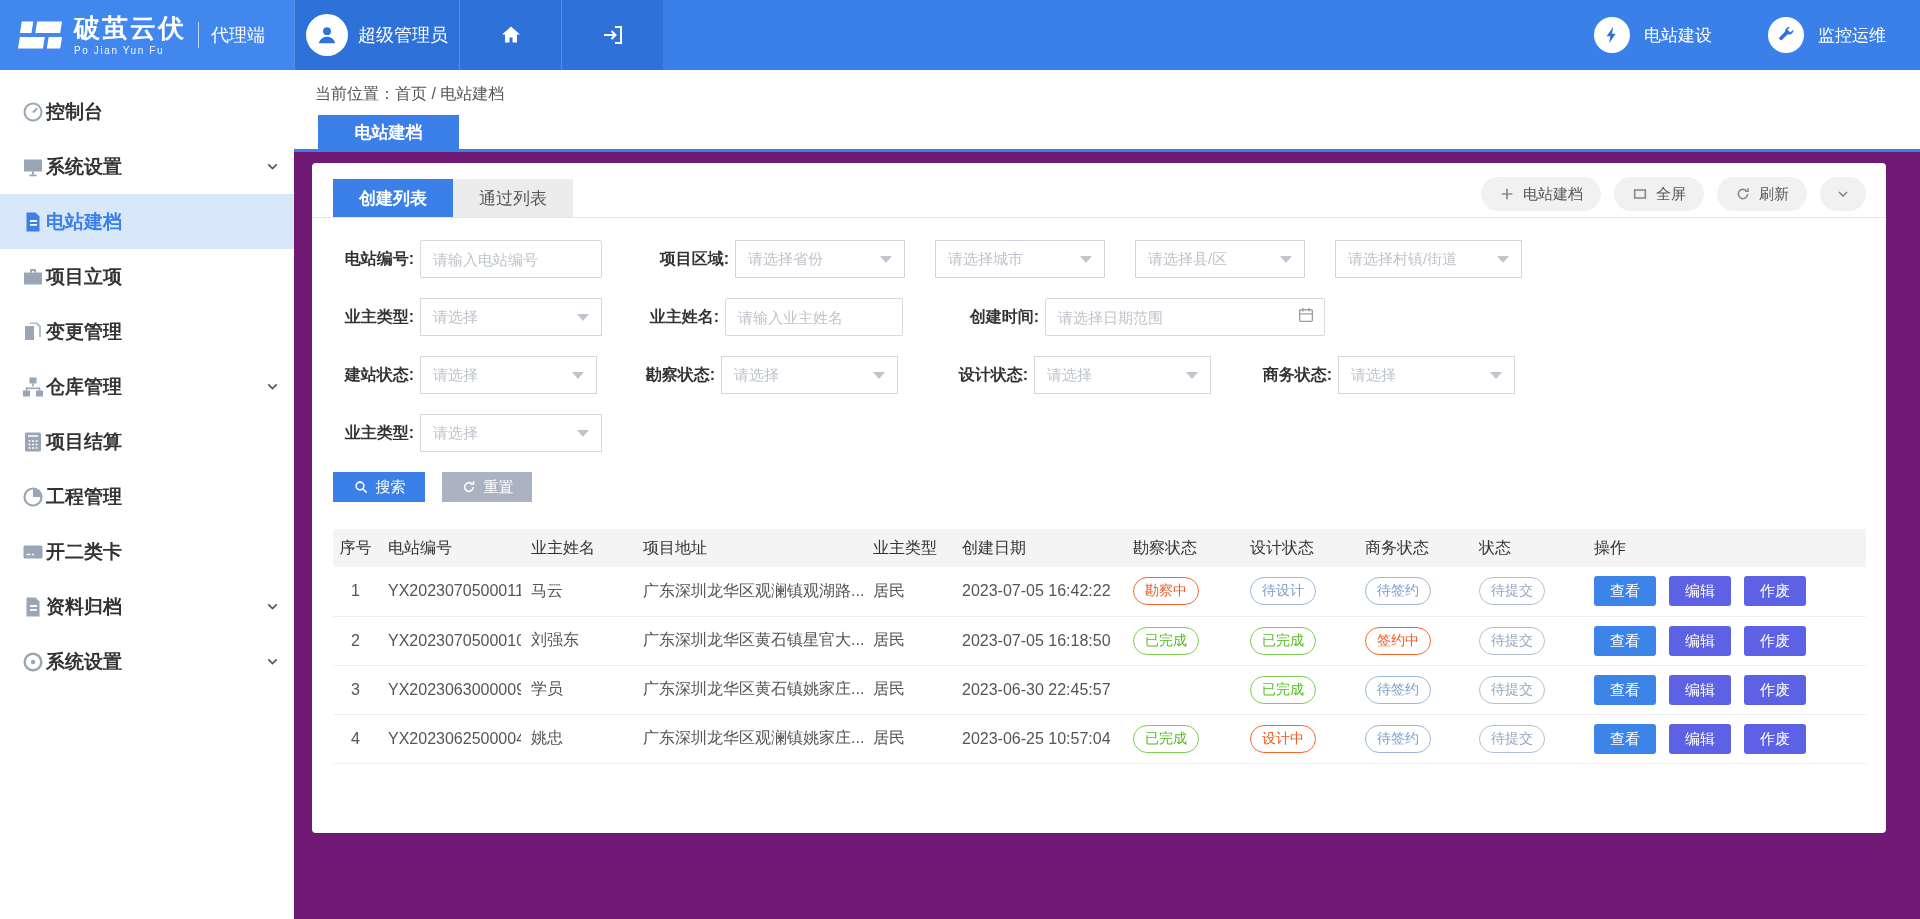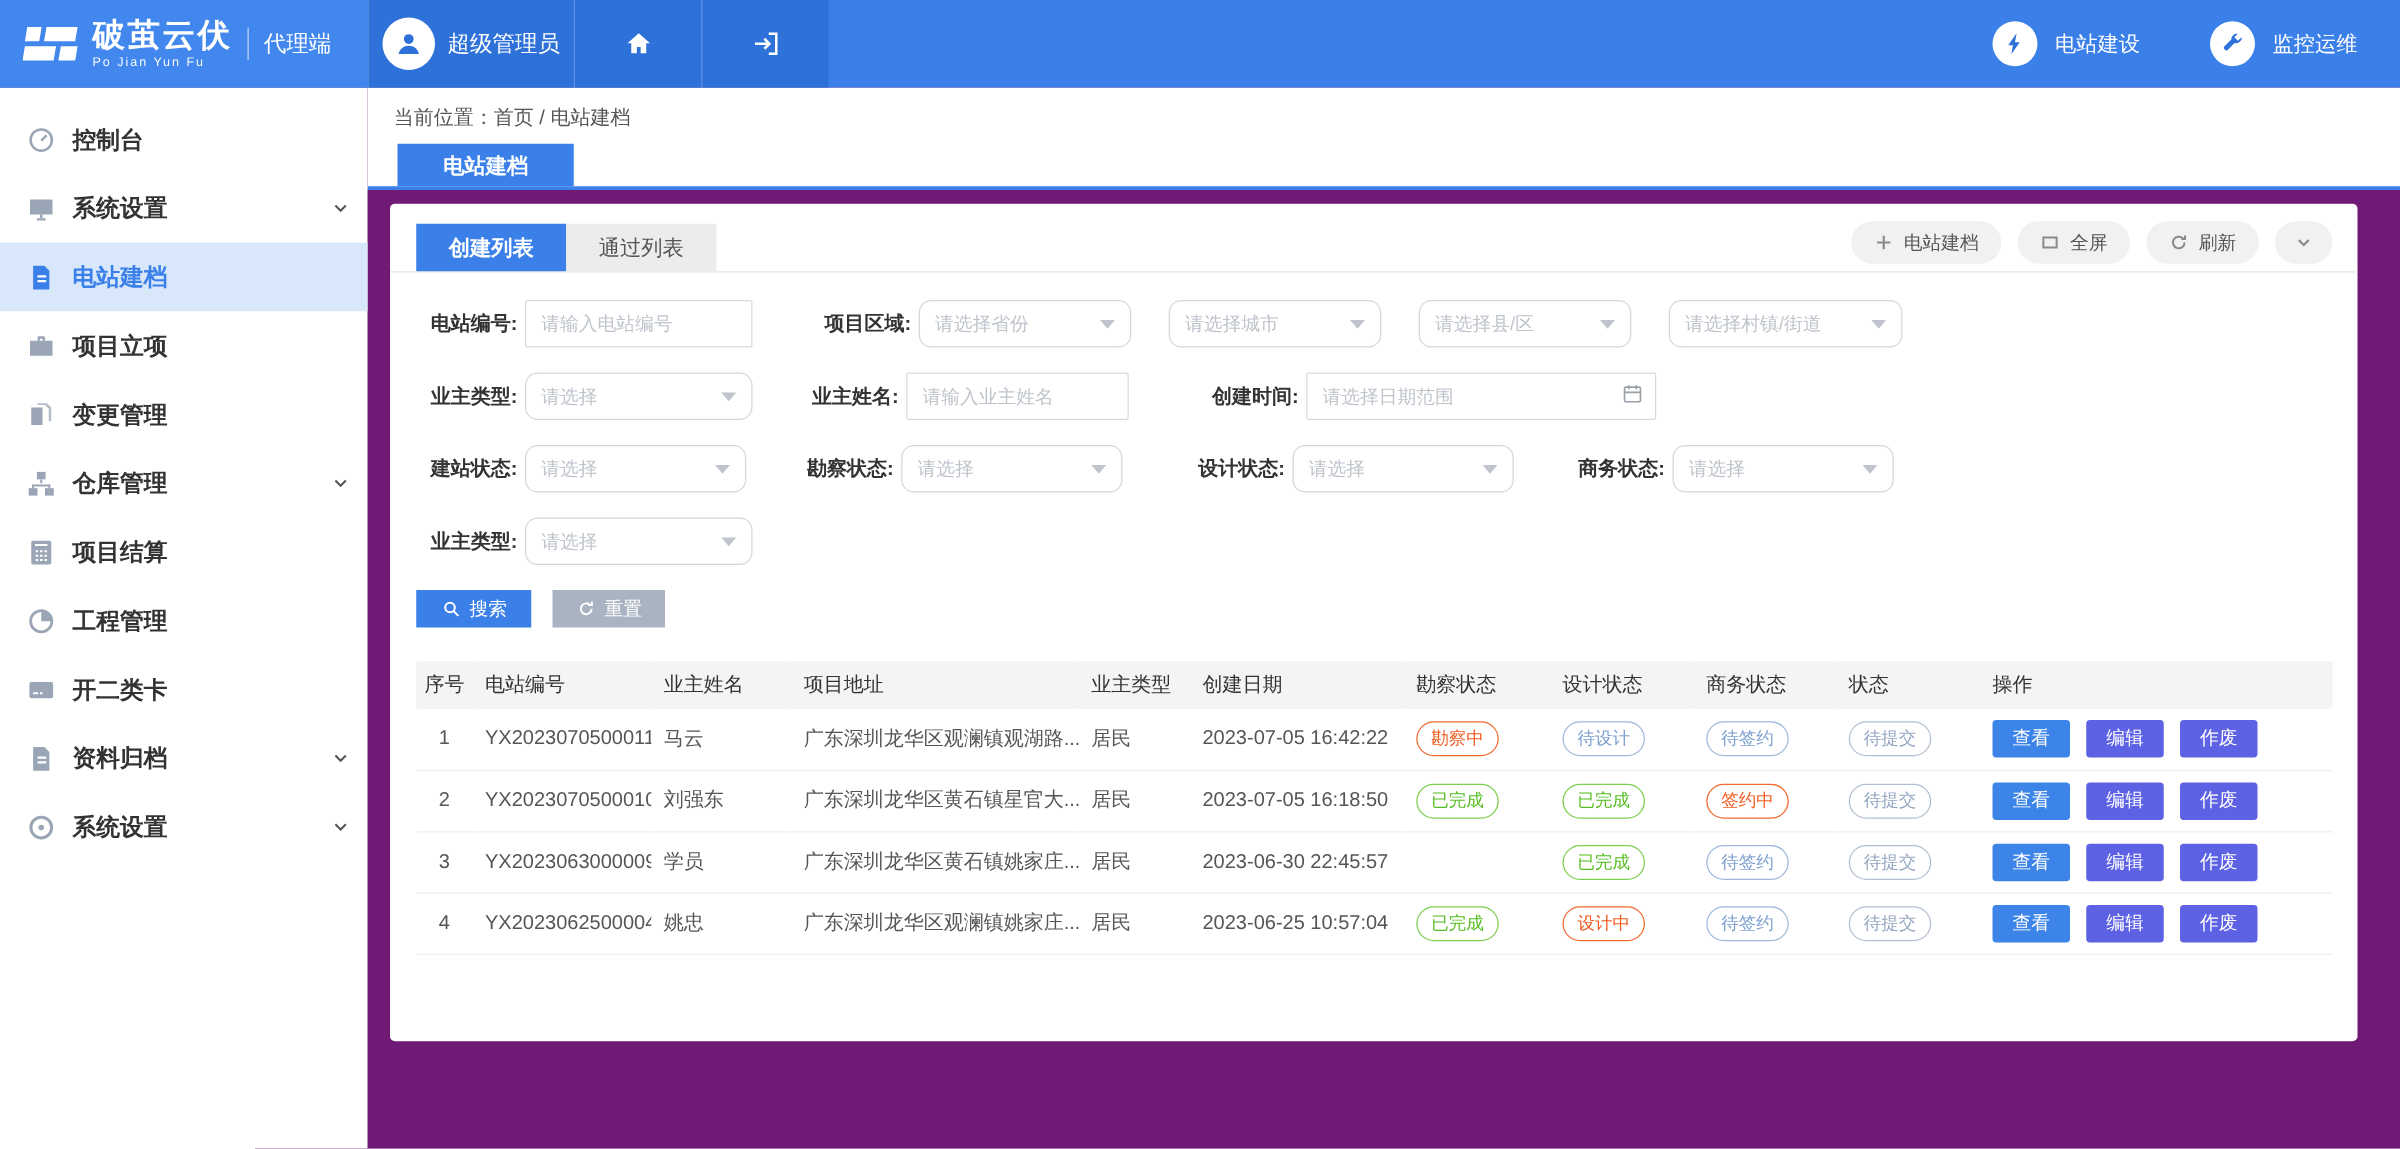--- a/index.html
+++ b/index.html
@@ -17,21 +17,21 @@
   .seg.user{width:165px;gap:10px}
   .seg.home,.seg.exit{width:102px}
   .avatar{width:42px;height:42px;border-radius:50%;background:#fff;display:flex;align-items:center;justify-content:center}
   .uname{font-size:18px}
   .h-right{margin-left:auto;display:flex;align-items:center;gap:56px;padding-right:34px}
   .h-link{display:flex;align-items:center;gap:14px;font-size:17px;cursor:pointer}
   .h-circ{width:36px;height:36px;border-radius:50%;background:#fff;display:flex;align-items:center;justify-content:center}
 
   
   .sidebar{position:absolute;top:70px;left:0;width:294px;height:849px;background:#fff;padding-top:14px;z-index:4}
-  .s-item{height:55px;display:flex;align-items:center;padding:0 14px 0 20px;gap:12px;font-size:19px;font-weight:bold;color:#333;cursor:pointer}
+  .s-item{height:55px;display:flex;align-items:center;padding:0 14px 0 20px;font-size:19px;font-weight:bold;color:#333;cursor:pointer}
   .s-ico{width:26px;height:26px;color:#9aa6b5;flex:0 0 26px;display:flex;align-items:center;justify-content:center}
   .s-item.active{background:#d8e7fa;color:#3a80e8}
   .s-item.active .s-ico{color:#3a80e8}
   .s-chev{margin-left:auto;color:#555;display:flex}
 
   
   .main{position:absolute;left:294px;top:70px;right:0;bottom:0}
   .crumbbar{position:relative;height:82px;background:#fff;border-bottom:3px solid #3a80e8}
   .crumb{position:absolute;top:14px;left:21px;font-size:16px;color:#555}
   .page-tab{position:absolute;left:24px;bottom:0;width:141px;height:34px;background:#3a80e8;color:#fff;font-size:17px;font-weight:bold;display:flex;align-items:center;justify-content:center;cursor:pointer}
@@ -44,21 +44,21 @@
   .toolbar{margin-left:auto;display:flex;gap:13px;align-items:center;margin-bottom:6px}
   .pill{height:34px;background:#f1f1f2;border:none;border-radius:17px;display:flex;align-items:center;gap:8px;padding:0 18px;color:#555;font-size:15px;cursor:pointer}
   .pill svg{color:#8a8a8a}
   .pill.sm{padding:0 15px}
 
   .filters{padding:22px 20px 0 21px;font-size:16px}
   .f-row{display:flex;align-items:center;margin-bottom:20px}
   .lbl{flex:0 0 81px;width:81px;text-align:right;margin-right:6px;font-weight:bold;color:#333;white-space:nowrap}
   .inp{height:38px;border:1px solid #d9d9d9;border-radius:2px;background:#fff;font-size:15px;color:#333;padding:0 12px;outline:none}
   .inp::placeholder{color:#bfc4cc}
-  .sel{height:38px;border:1px solid #d4d7dc;border-radius:10px;background:#fff;display:flex;align-items:center;justify-content:space-between;padding:0 12px;color:#bfc4cc;font-size:15px;cursor:pointer}
+  .sel{height:38px;border:1px solid #d4d7dc;border-radius:0;background:#fff;display:flex;align-items:center;justify-content:space-between;padding:0 12px;color:#bfc4cc;font-size:15px;cursor:pointer}
   .caret{width:0;height:0;border-left:6px solid transparent;border-right:6px solid transparent;border-top:7px solid #c0c4cc}
   .datewrap{position:relative}
   .datewrap .inp{width:100%;padding-right:36px}
   .cal{position:absolute;right:10px;top:8px;color:#9aa0a8}
   .w182{width:182px}.w170{width:170px}.w187{width:187px}.w178{width:178px}.w280{width:280px}.w177{width:177px}
   .ml13{margin-left:30px}.ml46{margin-left:46px}.ml36{margin-left:36px}.ml55{margin-left:55px}.ml37{margin-left:37px}.ml49{margin-left:49px}.ml40{margin-left:40px}
 
   .btn-row{padding-left:21px;display:flex;gap:17px}
   .btn{height:30px;display:flex;align-items:center;justify-content:center;gap:7px;color:#fff;font-size:15px;border:none;cursor:pointer}
   .btn.search{width:92px;background:#3a80e8}

